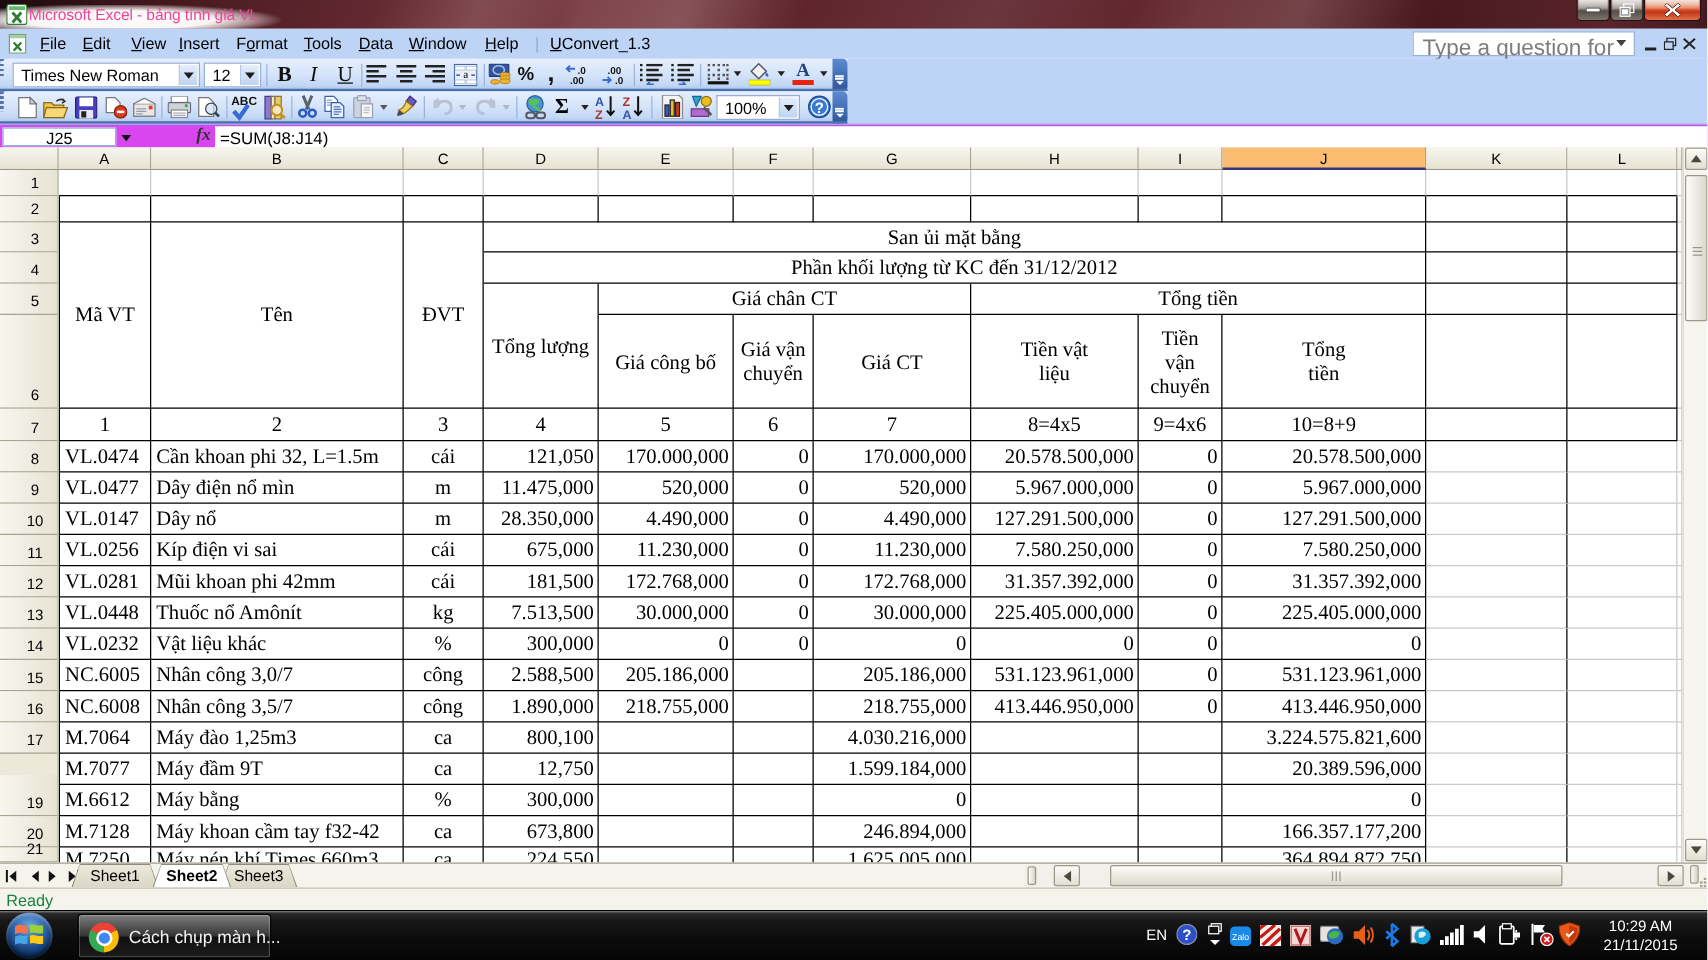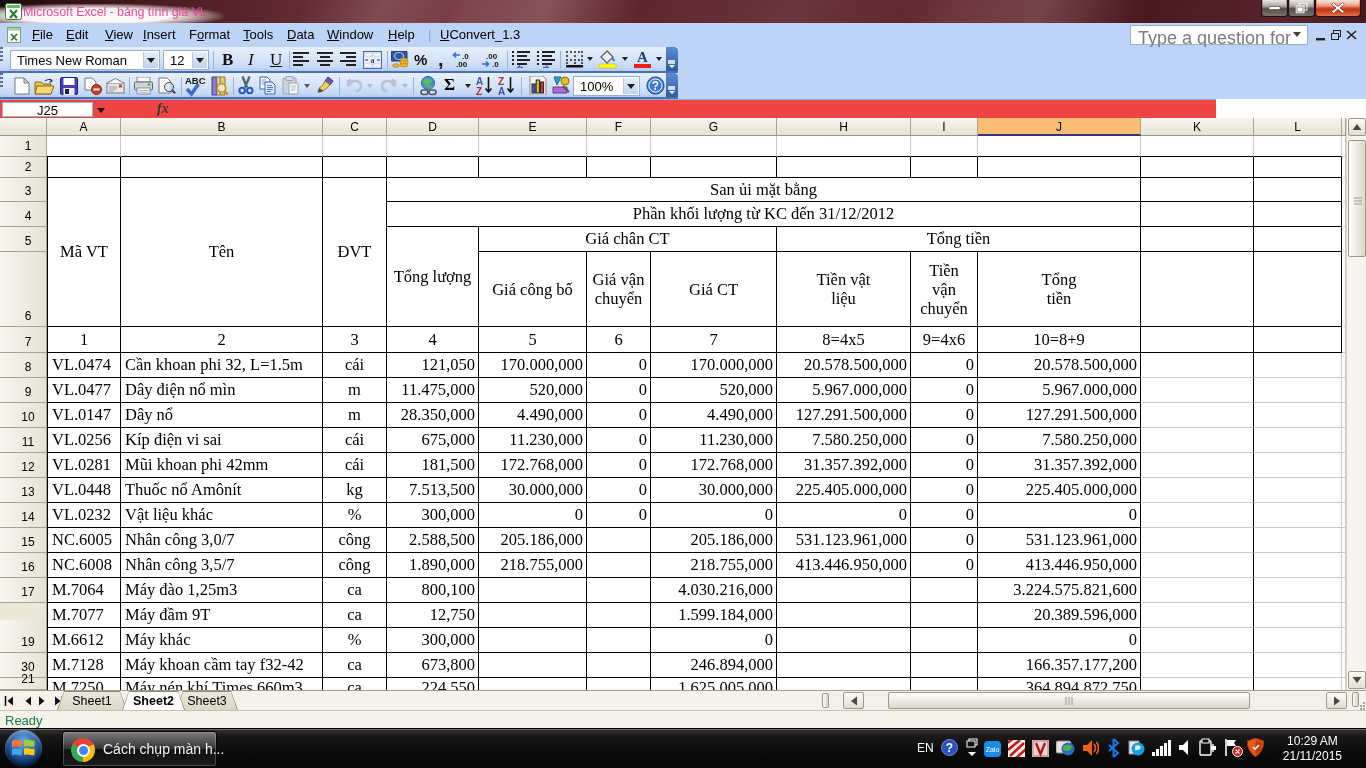--- a/index.html
+++ b/index.html
@@ -34,21 +34,21 @@
 .chev{position:absolute;left:666px;top:0;width:12px;height:26px;background:linear-gradient(#5c8ad2,#2c5799);border-radius:0 4px 4px 0}
 .grip{left:4px;top:5px;width:3px;height:16px;
 background:repeating-linear-gradient(#5872a8 0 2px,rgba(0,0,0,0) 2px 4px)}
 .sep{top:4px;width:1px;height:18px;background:#9cb4da;position:absolute}
 .ic{position:absolute}
 .combo{position:absolute;background:#fff;border:1px solid #96aed2;height:20px;font-size:13px;color:#000}
 .cArr{position:absolute;right:1px;top:1px;width:15px;height:16px;background:linear-gradient(#e3eefd,#c0d4f0);border-left:1px solid #b5c8e4}
 .cArr:after{content:"";position:absolute;left:3px;top:6px;border:4px solid transparent;border-top:5px solid #1c1c1c}
 .bi{position:absolute;font-family:"Liberation Serif",serif;font-size:16px;color:#101010;top:3px}
 
-#fbar{left:0;top:99px;width:1216px;height:19px;background:#ef4444;border-top:1px solid #8fb0e0}
+#fbar{left:0;top:99px;width:1366px;height:19px;background:#d946ef;border-top:1px solid #8fb0e0}
 #nbox{position:absolute;left:2px;top:2px;width:91px;height:15px;background:#fff;border:1px solid #98b1d8;font-size:13px;color:#000;text-align:center;padding-top:0px}
 #nboxarr{position:absolute;left:97px;top:8px;border:4px solid transparent;border-top:5px solid #111}
 #fx{position:absolute;left:157px;top:1px;font-family:"Liberation Serif",serif;font-style:italic;font-weight:bold;font-size:14px;color:#333}
 #fwhite{position:absolute;left:172px;top:1px;width:1194px;height:18px;background:#fff;font-size:13.5px;color:#000;padding:2px 0 0 4px}
 
 #colheads{left:0;top:118px;width:1346px;height:18px;background:#ece9d8;border-bottom:1px solid #9c9888}
 .ch{position:absolute;top:0;height:17px;background:linear-gradient(#f7f6ef,#e7e3d3);border-right:1px solid #a8a494;color:#000;font-size:12px;text-align:center;padding-top:2px}
 #chJ{background:#fabd71;border-bottom:2px solid #35357e;height:18px}
 #corner{position:absolute;left:0;top:0;width:47px;height:17px;background:linear-gradient(#f7f6ef,#e7e3d3);border-right:1px solid #a8a494}
 #rowheads{left:0;top:136px;width:47px;height:554px;background:#ece9d8;overflow:hidden}
@@ -433,20 +433,21 @@
           <path d="M2 5 l3 3 3 -3z" fill="#fff"></path>
         </svg>
       </div>
 </div>
 <div class="abs tbase" style="top:97px"></div>
 
 <div class="abs" id="fbar">
  <div id="nbox">J25</div>
  <div id="nboxarr"></div>
  <span id="fx">fx</span>
+ <div id="fwhite">=SUM(J8:J14)</div>
 </div>
 <div class="abs" id="colheads">
       <div id="corner"></div>
       <div class="ch" style="left:47px;width:74px">A</div>
       <div class="ch" style="left:121px;width:202px">B</div>
       <div class="ch" style="left:323px;width:64px">C</div>
       <div class="ch" style="left:387px;width:92px">D</div>
       <div class="ch" style="left:479px;width:108px">E</div>
       <div class="ch" style="left:587px;width:64px">F</div>
       <div class="ch" style="left:651px;width:126px">G</div>
@@ -509,21 +510,21 @@
       <div class="rh" style="top:442px;height:25px">
         <span>17</span>
       </div>
       <div class="rh" style="top:484px;height:25px">
         <span>18</span>
       </div>
       <div class="rh" style="top:492px;height:25px">
         <span>19</span>
       </div>
       <div class="rh" style="top:517px;height:25px">
-        <span>30</span>
+        <span>20</span>
       </div>
       <div class="rh" style="top:542px;height:12px">
         <span>21</span>
       </div>
     </div>
     <div class="abs" id="rhedge"></div>
     <div class="abs" id="gridwrap">
       <table>
         <colgroup>
           <col style="width:74px">
@@ -780,21 +781,21 @@
             <td class="k R">1.599.184,000</td>
             <td class="k R"></td>
             <td class="k R"></td>
             <td class="k R">20.389.596,000</td>
             <td class="kg"></td>
             <td></td>
             <td></td>
           </tr>
           <tr style="height:25px">
             <td class="k bl L">M.6612</td>
-            <td class="k L">Máy khác</td>
+            <td class="k L">Máy bằng</td>
             <td class="k C">%</td>
             <td class="k R">300,000</td>
             <td class="k R"></td>
             <td class="k R"></td>
             <td class="k R">0</td>
             <td class="k R"></td>
             <td class="k R"></td>
             <td class="k R">0</td>
             <td class="kg"></td>
             <td></td>

